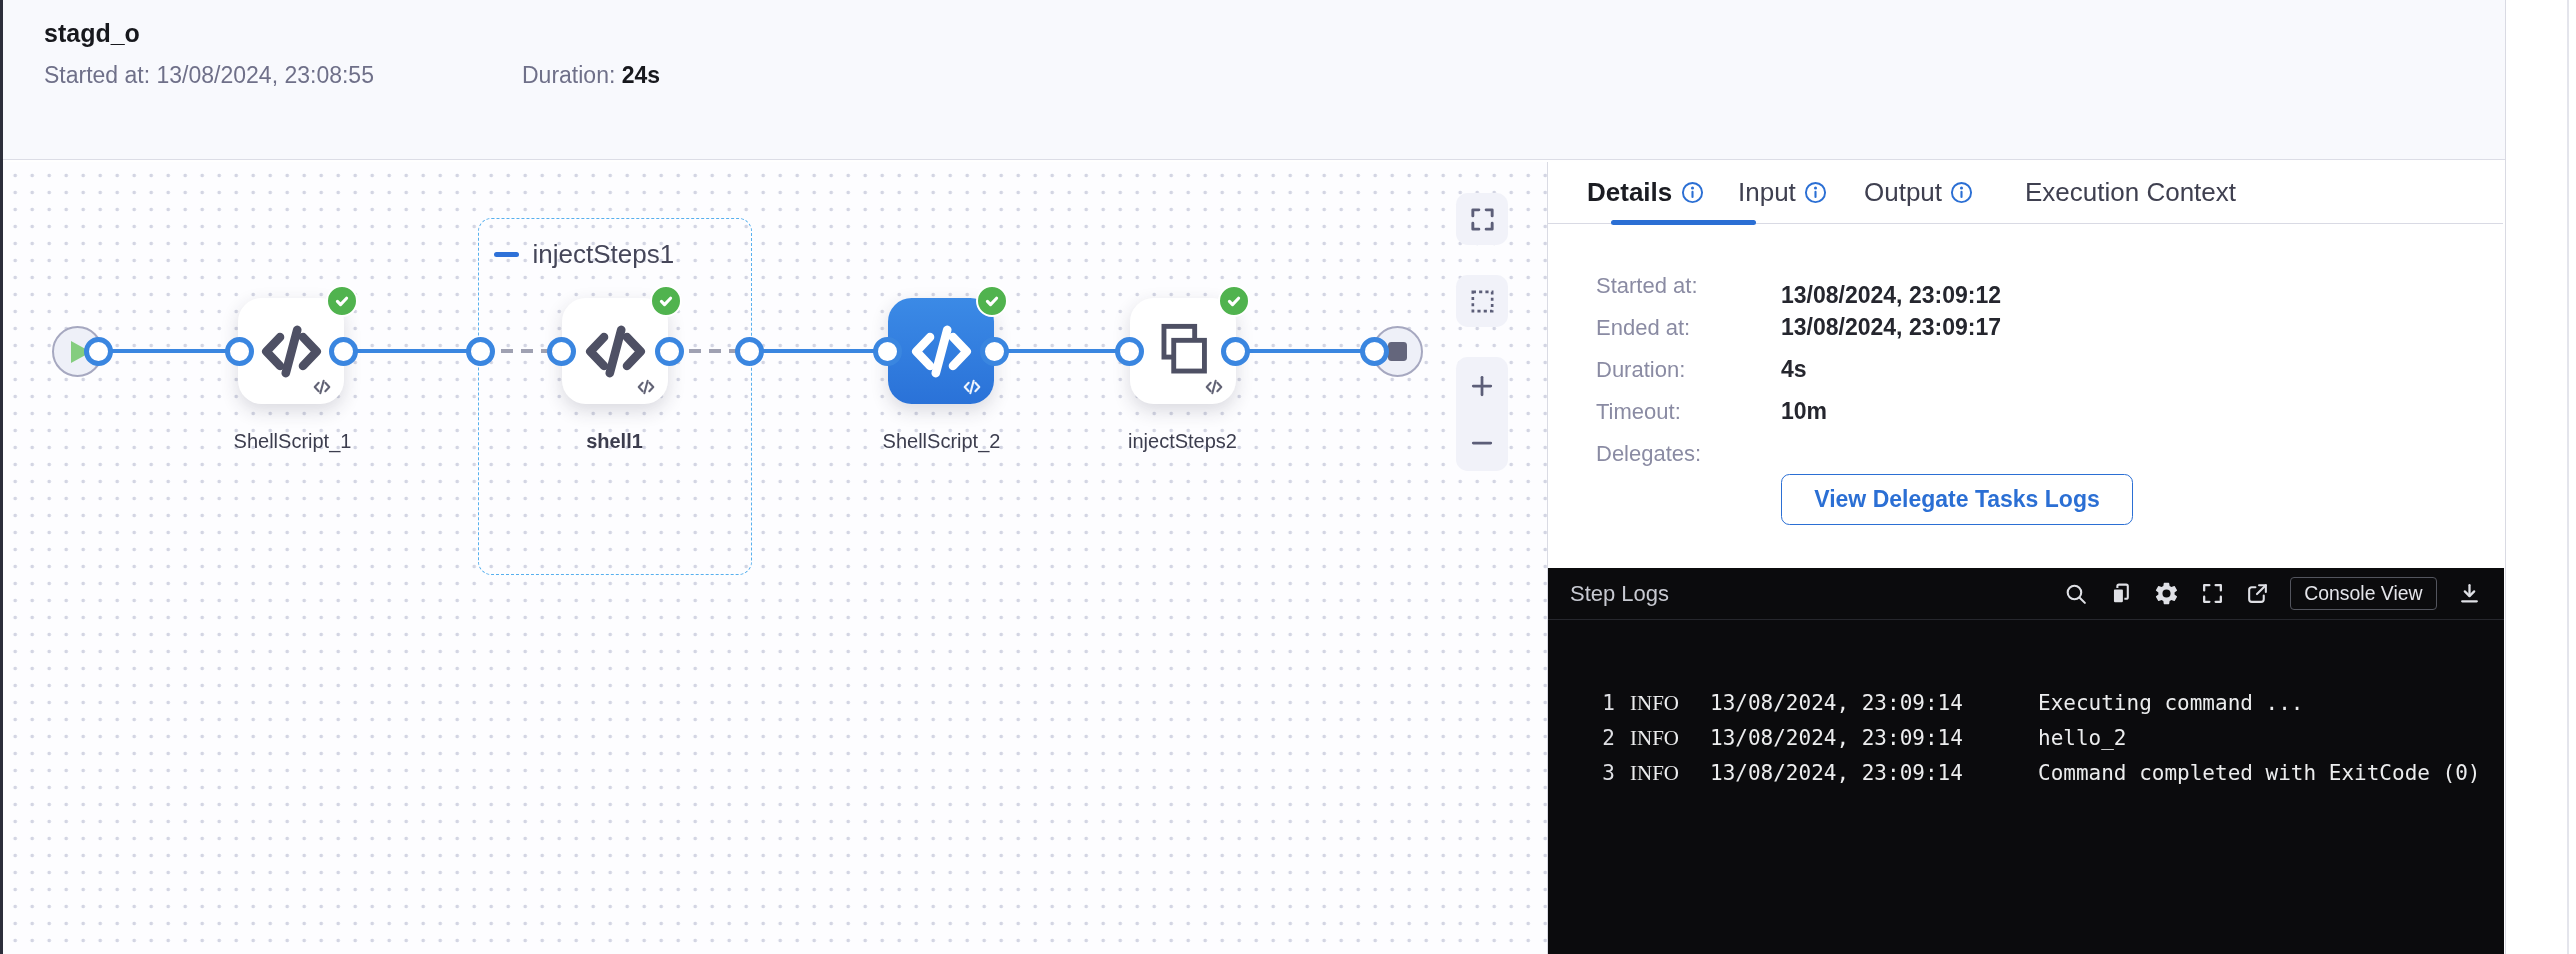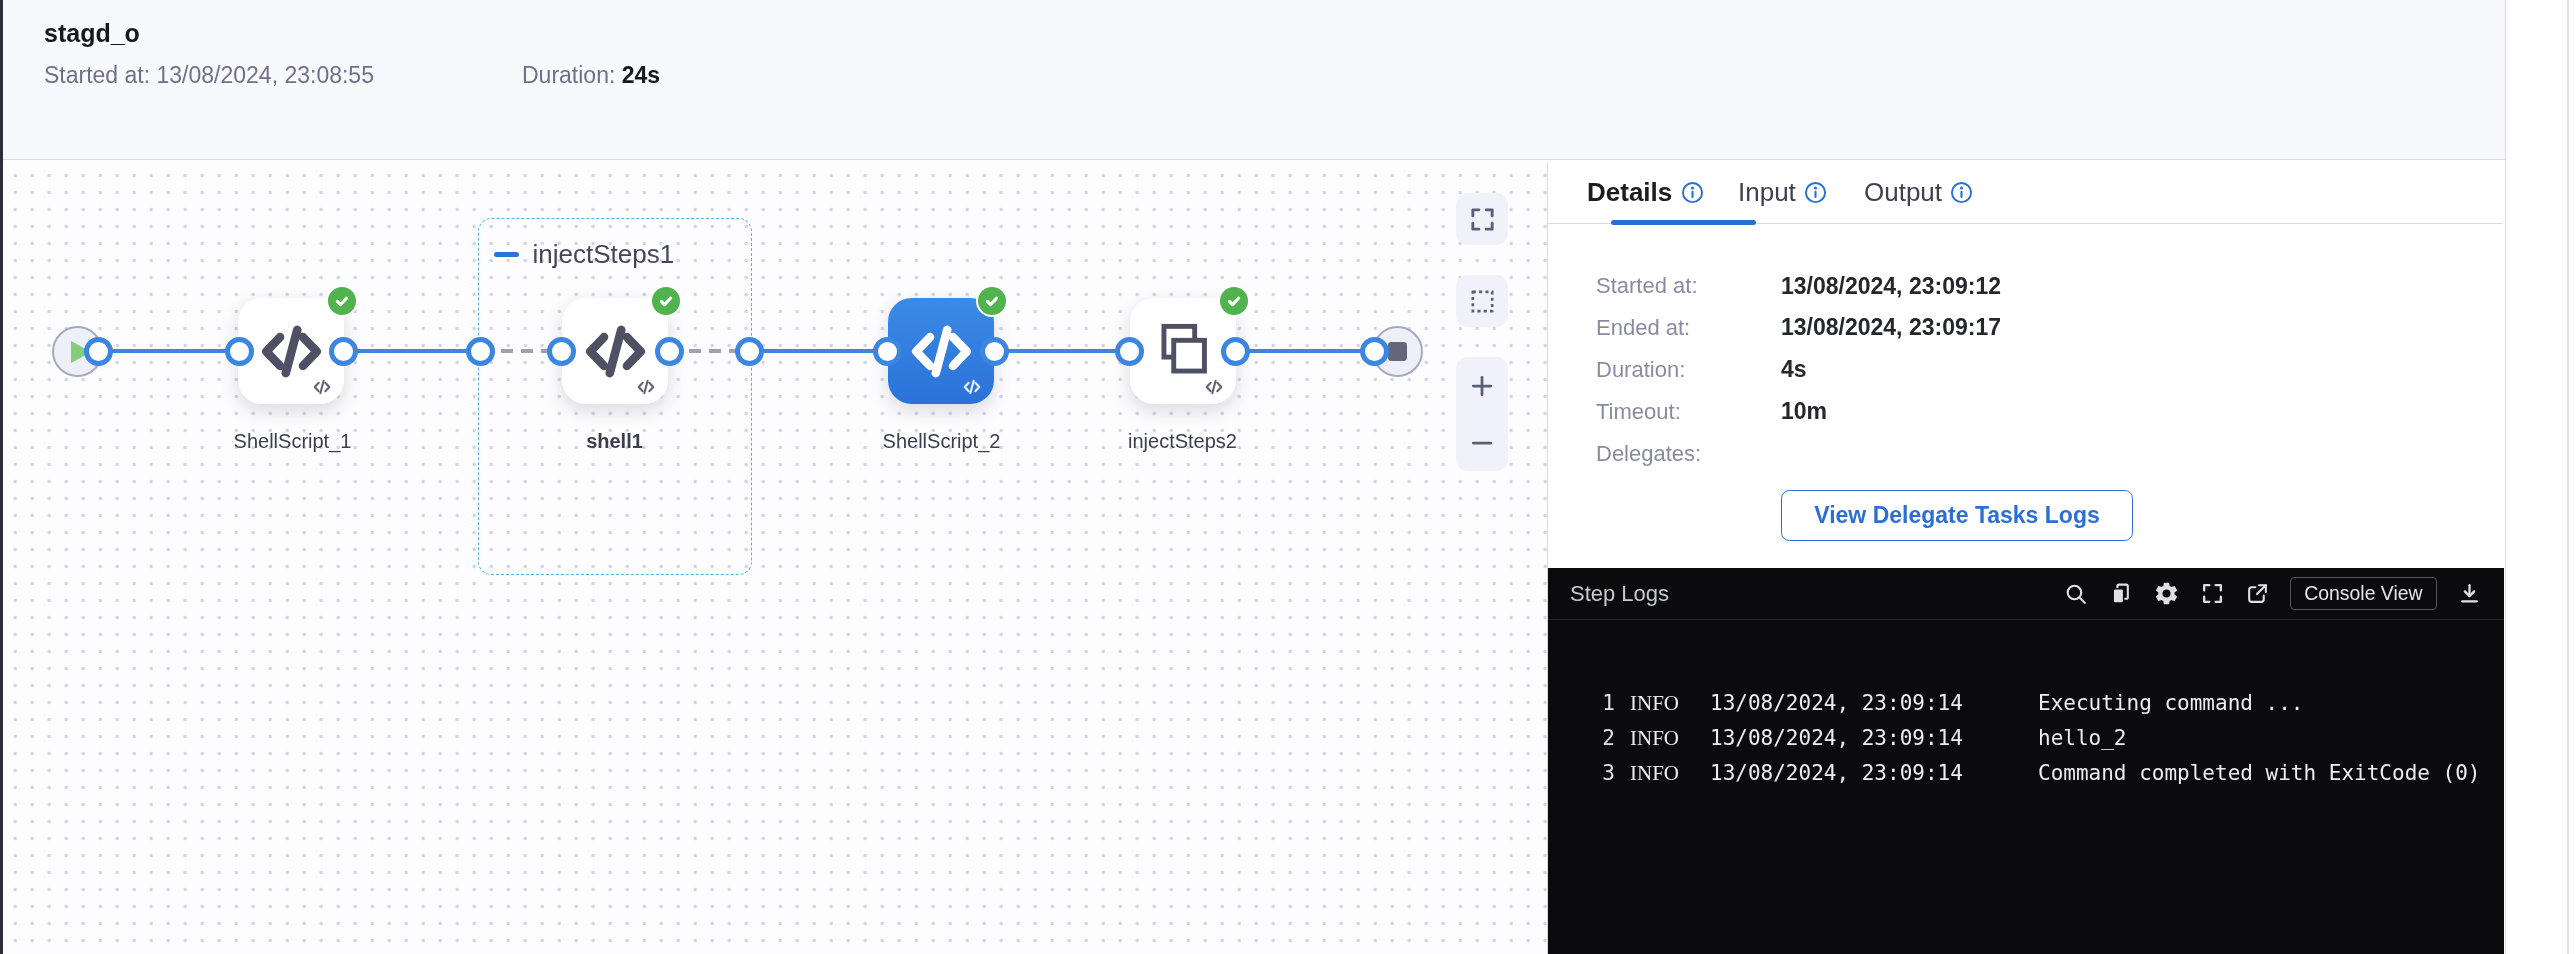--- a/index.html
+++ b/index.html
@@ -67,21 +67,21 @@
          font-size:26px; color:#3f4050; cursor:default; }
   .tab.active { font-weight:bold; color:#1b1c22; }
   .tab-underline { position:absolute; left:23.6px; bottom:-1.7px; width:145px; height:5px;
                    background:#2b6fd4; border-radius:2.5px; }
 
   .drow-label { position:absolute; left:48px; font-size:22px; color:#8a8ba3; }
   .drow-value { position:absolute; left:233px; font-size:23px; font-weight:bold; color:#25262e; }
   .delegates-value { position:absolute; left:233px; top:270px; width:539px; font-size:22px;
                      font-weight:bold; color:#25262e; line-height:29px; }
   .link { color:#2c6ecb; font-weight:bold; }
-  .delegate-btn { position:absolute; left:233px; top:328px; width:352px; height:51px;
+  .delegate-btn { position:absolute; left:233px; top:312px; width:352px; height:51px;
                   border:1.7px solid #2b6fd4; border-radius:8.4px; background:#fff; color:#2b6fd4;
                   font-size:23px; font-weight:bold; font-family:"Liberation Sans",sans-serif;
                   display:flex; align-items:center; justify-content:center; }
 
   
   .logpanel { position:absolute; left:0; top:406px; width:956px; height:387px; background:#0b0b0d; }
   .loghead { position:absolute; left:0; top:0; width:100%; height:52px; border-bottom:1.7px solid #26272d;
              display:flex; align-items:center; padding:0 22px; }
   .loghead-title { font-size:22px; color:#c7c9d1; }
   .loghead-icons { margin-left:auto; display:flex; align-items:center; gap:20px; }
@@ -295,24 +295,27 @@
         </svg>
       </div>
       <div class="tab" style="left:316px;">
         <span>Output</span>
         <svg width="23" height="23" viewBox="0 0 24 24">
           <circle cx="12" cy="12" r="10" fill="none" stroke="#2b6fd4" stroke-width="2"></circle>
           <circle cx="12" cy="7.3" r="1.6" fill="#2b6fd4"></circle>
           <rect x="10.9" y="10.3" width="2.2" height="7.4" rx="1.1" fill="#2b6fd4"></rect>
         </svg>
       </div>
+      <div class="tab" style="left:477px;">
+        <span>Execution Context</span>
+      </div>
     </div>
 
     <div class="drow-label" style="top:111px;">Started at:</div>
-    <div class="drow-value" style="top:111px;">13/08/2024, 23:09:12</div>
+    <div class="drow-value" style="top:120px;">13/08/2024, 23:09:12</div>
 
     <div class="drow-label" style="top:153px;">Ended at:</div>
     <div class="drow-value" style="top:152px;">13/08/2024, 23:09:17</div>
 
     <div class="drow-label" style="top:195px;">Duration:</div>
     <div class="drow-value" style="top:194px;">4s</div>
 
     <div class="drow-label" style="top:237px;">Timeout:</div>
     <div class="drow-value" style="top:236px;">10m</div>
 

